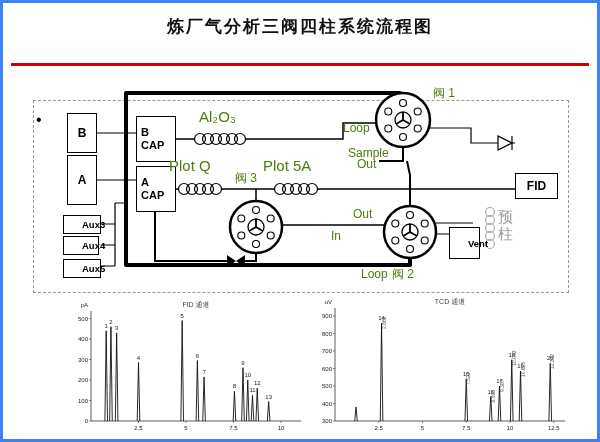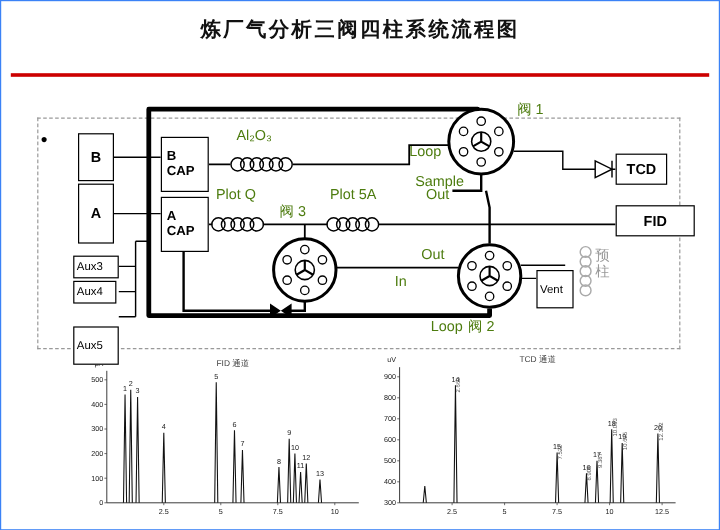--- a/index.html
+++ b/index.html
@@ -1,33 +1,33 @@
 <!DOCTYPE html>
 <html><head>
 <meta charset="utf-8">
 <style>
   *{margin:0;padding:0;box-sizing:border-box}
   html,body{width:600px;height:442px}
   body{background:#fff;font-family:"Liberation Sans",sans-serif;position:relative;overflow:hidden}
-  .page{position:absolute;inset:0;background:#fff;border:1px solid #3b82f6}
+  .page{position:absolute;inset:0;background:#fff;border:3px solid #3b82f6}
   .title{position:absolute;top:12px;left:0;width:100%;text-align:center;
          font-size:17px;font-weight:bold;color:#111;letter-spacing:2px}
   .redline{position:absolute;top:60px;left:8px;right:8px;height:3px}
   .dashedbox{position:absolute;left:30px;top:97px;width:536px;height:193px;border:1px dashed #999}
   svg.overlay{position:absolute;left:0;top:0;z-index:1;pointer-events:none}
   .port{fill:#fff;stroke:#000;stroke-width:1.1}
   .coil circle{fill:none;stroke:#000;stroke-width:1.2}
   .coil.grey circle{stroke:#aaa}
   .box{position:absolute;background:#fff;border:1.5px solid #000;z-index:2;
        display:flex;align-items:center;justify-content:center;font-weight:bold;color:#000}
-  .box.small{font-weight:normal;font-size:9.5px;justify-content:flex-start;padding-left:2px}
+  .box.small{font-weight:bold;font-size:9.5px;justify-content:flex-start;padding-left:18px}
   .box.cap{flex-direction:column;align-items:flex-start;justify-content:center;
            padding-left:4px;font-size:11px;line-height:1.15}
   .lbl{position:absolute;z-index:3;color:#4d7c0f;white-space:nowrap}
-  .f10{font-size:12px}.f11{font-size:12px}.f12{font-size:12px}
+  .f10{font-size:12px}.f11{font-size:15px}.f12{font-size:12px}
   .grey{color:#999}
   .vert{white-space:normal;width:13px;word-break:break-all;line-height:1.1}
   .bullet{position:absolute;left:33px;top:108px;font-size:16px;z-index:3}
 </style>
 </head>
 <body>
 
 <div class="page">
 
   <div class="title">炼厂气分析三阀四柱系统流程图</div>
@@ -234,29 +234,28 @@
     <span>B</span>
     <span>CAP</span>
   </div>
   <div class="box cap" style="left:133px;top:163px;width:40px;height:46px">
     <span>A</span>
     <span>CAP</span>
   </div>
 
   <div class="box small" style="left:60px;top:212px;width:38px;height:19px">Aux3</div>
   <div class="box small" style="left:60px;top:233px;width:36px;height:19px">Aux4</div>
-  <div class="box small" style="left:60px;top:271px;width:38px;height:32px">Aux5</div>
-
-  <div class="box f12" style="left:512px;top:127px;width:43px;height:26px">TCD</div>
-  <div class="box f12" style="left:512px;top:170px;width:66px;height:26px">FID</div>
+  <div class="box small" style="left:60px;top:256px;width:38px;height:19px">Aux5</div>
+
+  <div class="box f12" style="left:512px;top:170px;width:43px;height:26px">FID</div>
   <div class="box small" style="left:446px;top:224px;width:31px;height:32px">Vent</div>
 
   <div class="lbl f11" style="left:196px;top:105px">Al₂O₃</div>
-  <div class="lbl f11" style="left:179px;top:154px">Plot Q</div>
-  <div class="lbl f11" style="left:274px;top:154px">Plot 5A</div>
+  <div class="lbl f11" style="left:166px;top:154px">Plot Q</div>
+  <div class="lbl f11" style="left:260px;top:154px">Plot 5A</div>
   <div class="lbl f12" style="left:430px;top:82px">阀 1</div>
   <div class="lbl f12" style="left:232px;top:167px">阀 3</div>
   <div class="lbl f10" style="left:340px;top:118px">Loop</div>
   <div class="lbl f10" style="left:345px;top:143px">Sample</div>
   <div class="lbl f10" style="left:354px;top:154px">Out</div>
   <div class="lbl f10" style="left:350px;top:204px">Out</div>
   <div class="lbl f10" style="left:328px;top:226px">In</div>
   <div class="lbl f10" style="left:358px;top:264px">Loop</div>
   <div class="lbl f12" style="left:389px;top:263px">阀 2</div>
   <div class="lbl f11 grey vert" style="left:495px;top:206px">预柱</div>

